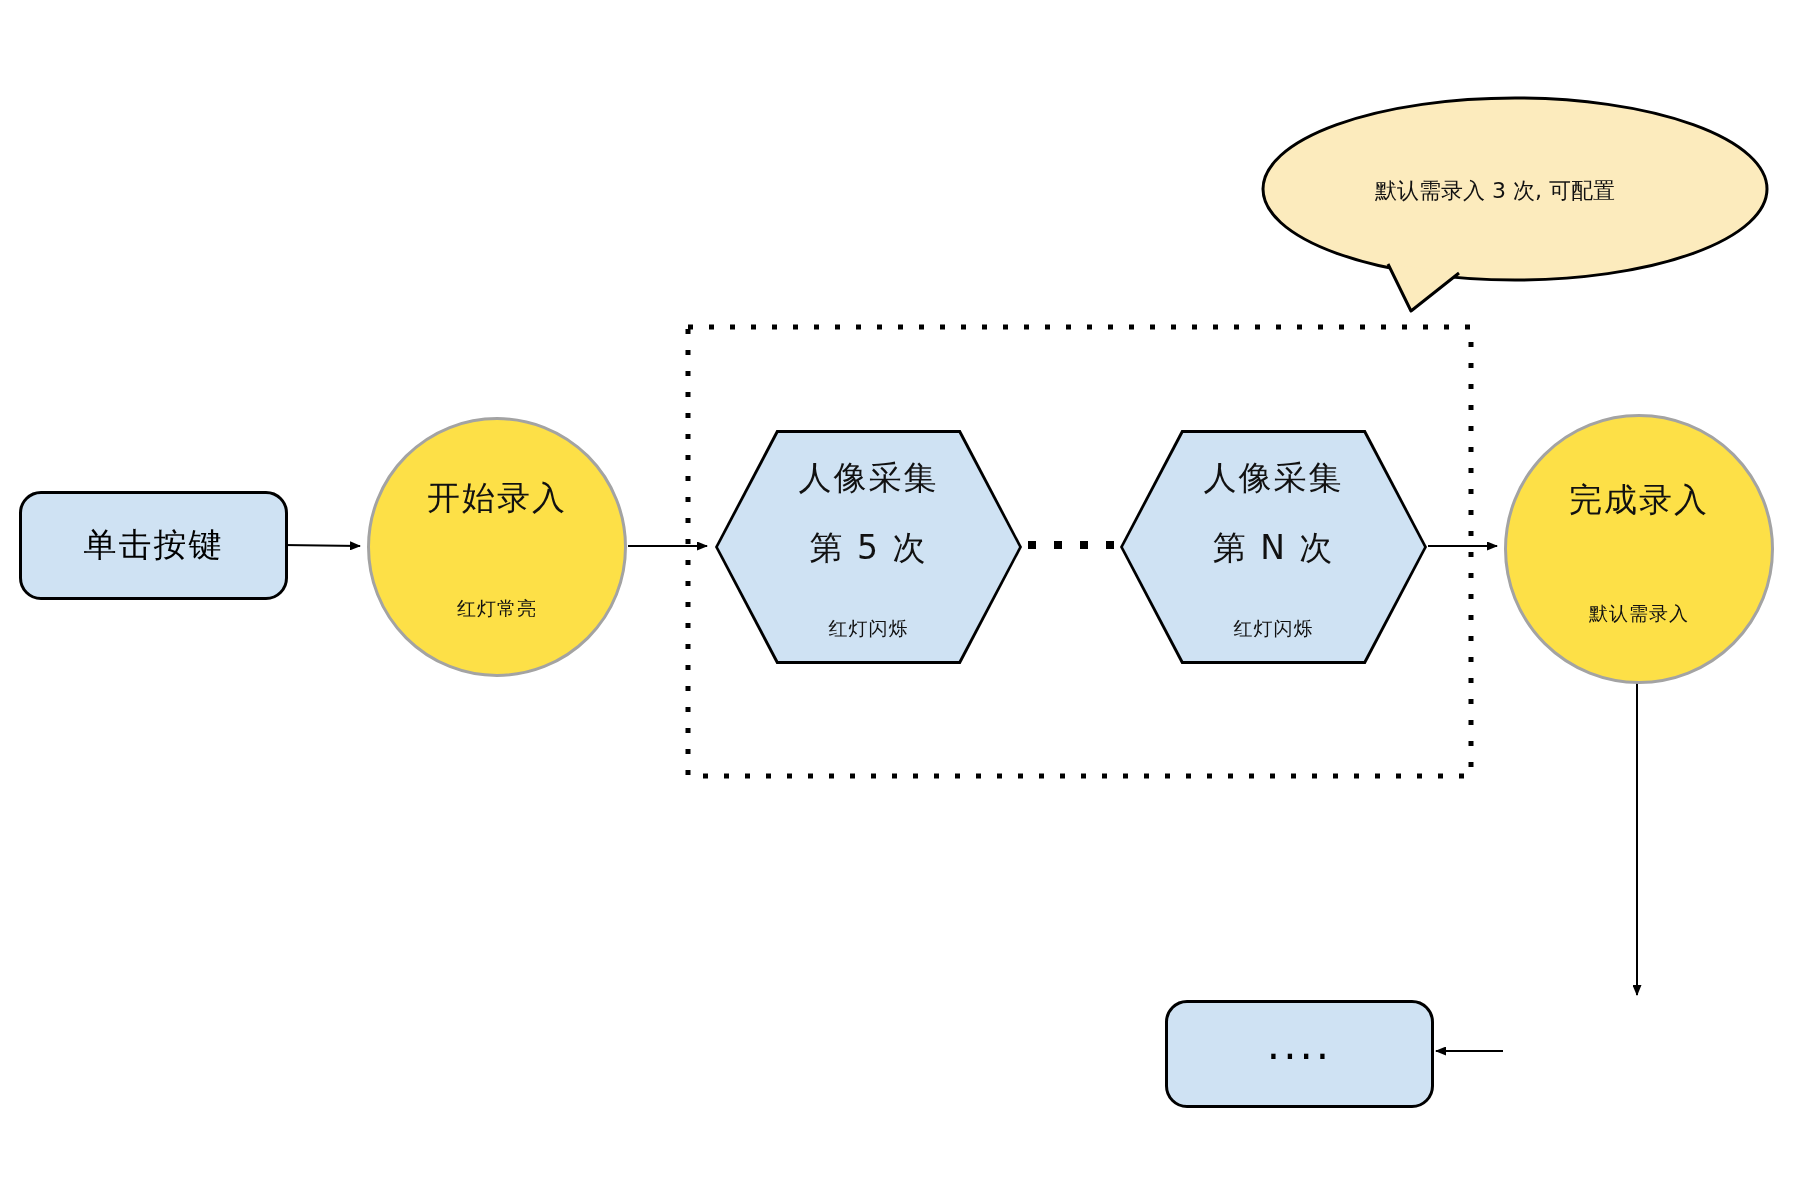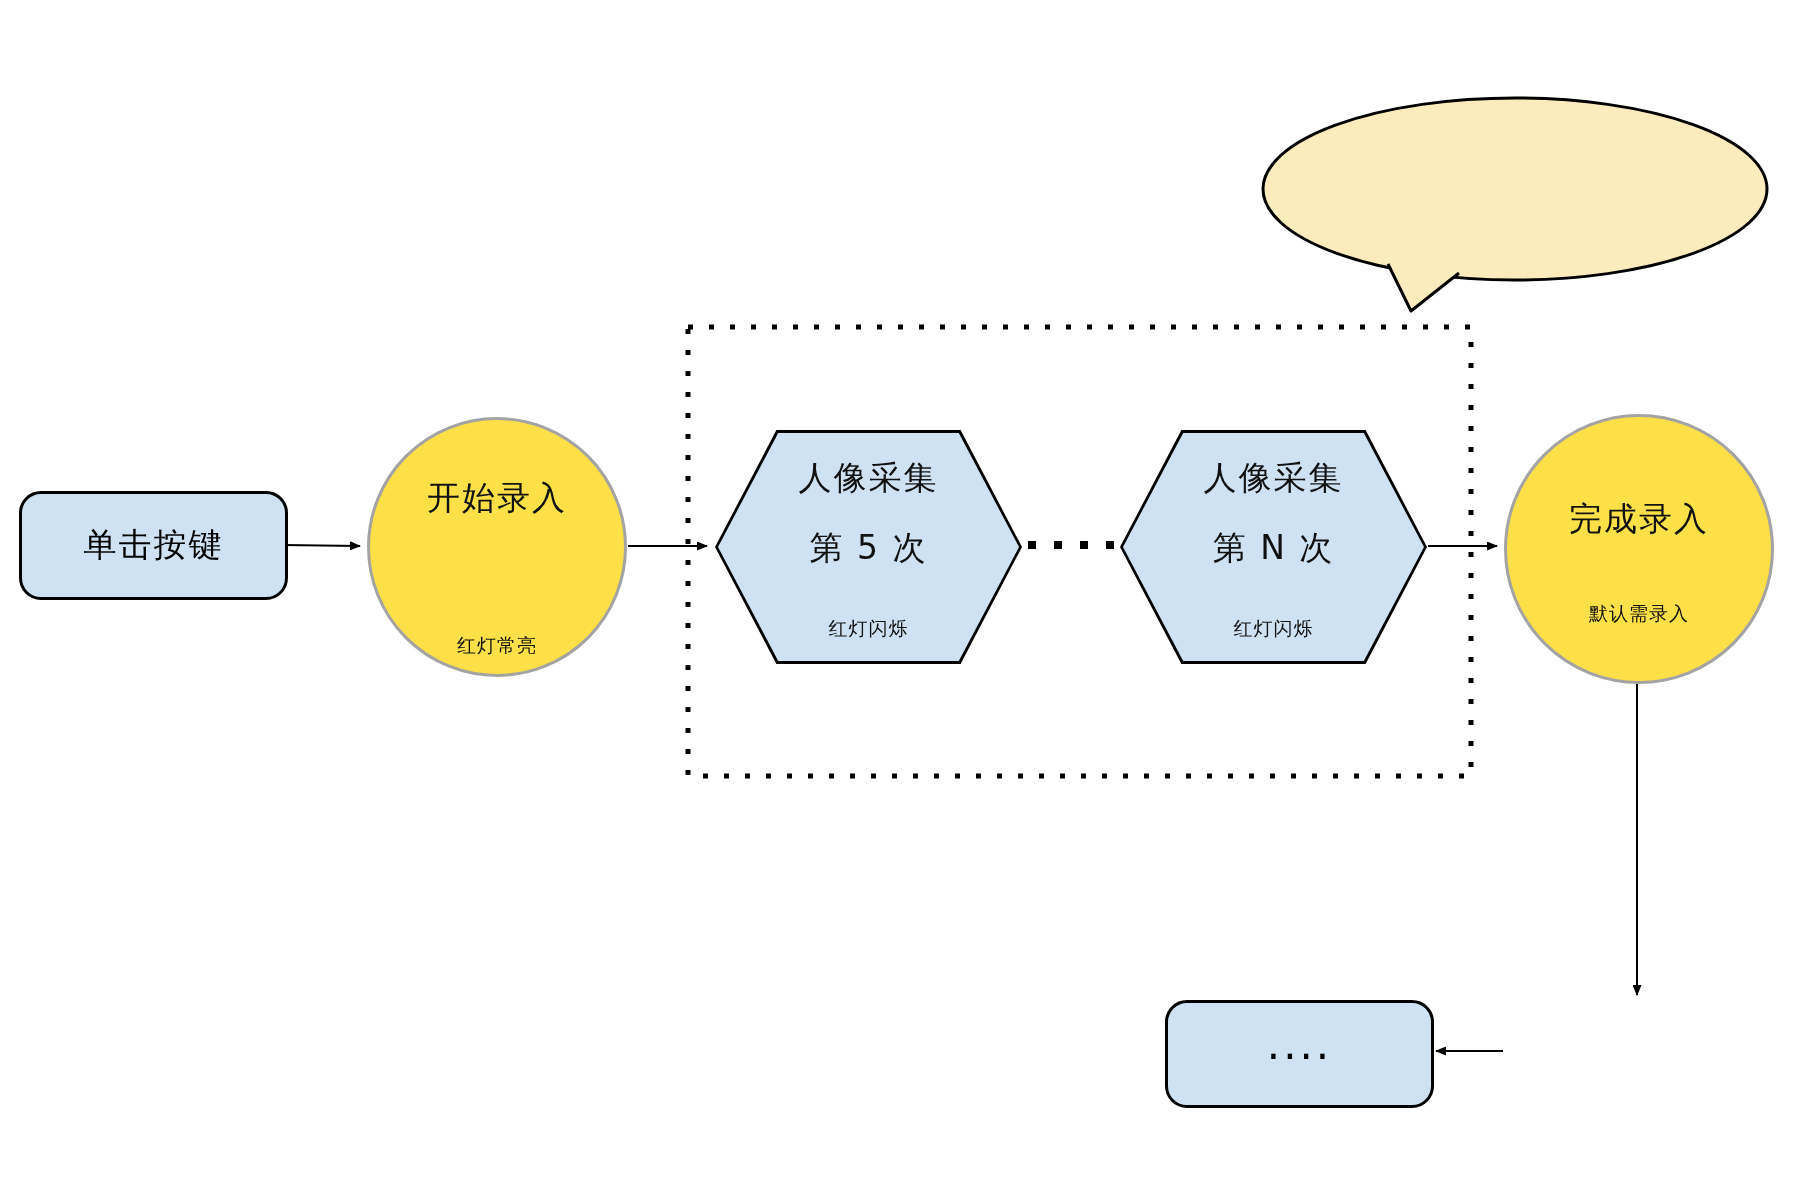--- a/index.html
+++ b/index.html
@@ -56,48 +56,49 @@
     <line x1="1503" y1="1051" x2="1436" y2="1051" stroke="#000" stroke-width="2" marker-end="url(#ah)"></line>
 
     <g fill="#000">
       <rect x="1028" y="541" width="8" height="8"></rect>
       <rect x="1054" y="541" width="8" height="8"></rect>
       <rect x="1080" y="541" width="8" height="8"></rect>
       <rect x="1106" y="541" width="8" height="8"></rect>
     </g>
   </svg>
 
+  <div class="callout-text">默认需录入 3 次, 可配置</div>
 
   <div class="rnode" style="left:19px;top:491px;width:263px;height:103px;">
     <span class="main-label">单击按键</span>
   </div>
 
   <div class="cnode" style="left:367px;top:417px;width:254px;height:254px;">
     <div class="ntext main-label" style="top:56px;">开始录入</div>
-    <div class="ntext sub-label" style="top:176px;margin-top:37px;">红灯常亮</div>
+    <div class="ntext sub-label" style="top:176px;">红灯常亮</div>
   </div>
 
   <div class="hex" style="left:715px;top:430px;width:307px;height:234px;">
     <div class="hex-border"></div>
     <div class="hex-fill"></div>
     <div class="ntext main-label" style="top:26px;">人像采集</div>
     <div class="ntext main-label" style="top:96px;">第 5 次</div>
     <div class="ntext sub-label" style="top:186px;">红灯闪烁</div>
   </div>
 
   <div class="hex" style="left:1120px;top:430px;width:307px;height:234px;">
     <div class="hex-border"></div>
     <div class="hex-fill"></div>
     <div class="ntext main-label" style="top:26px;">人像采集</div>
     <div class="ntext main-label" style="top:96px;">第 N 次</div>
     <div class="ntext sub-label" style="top:186px;">红灯闪烁</div>
   </div>
 
   <div class="cnode" style="left:1504px;top:414px;width:264px;height:264px;">
-    <div class="ntext main-label" style="top:80px;text-align:center;">完成录入</div>
+    <div class="ntext main-label" style="top:61px;text-align:center;">完成录入</div>
     <div class="ntext sub-label" style="top:184px;">默认需录入</div>
   </div>
 
 
   <div class="rnode" style="left:1165px;top:1000px;width:263px;height:102px;">
     <span class="dots-label">....</span>
   </div>
 
 </div>
 

